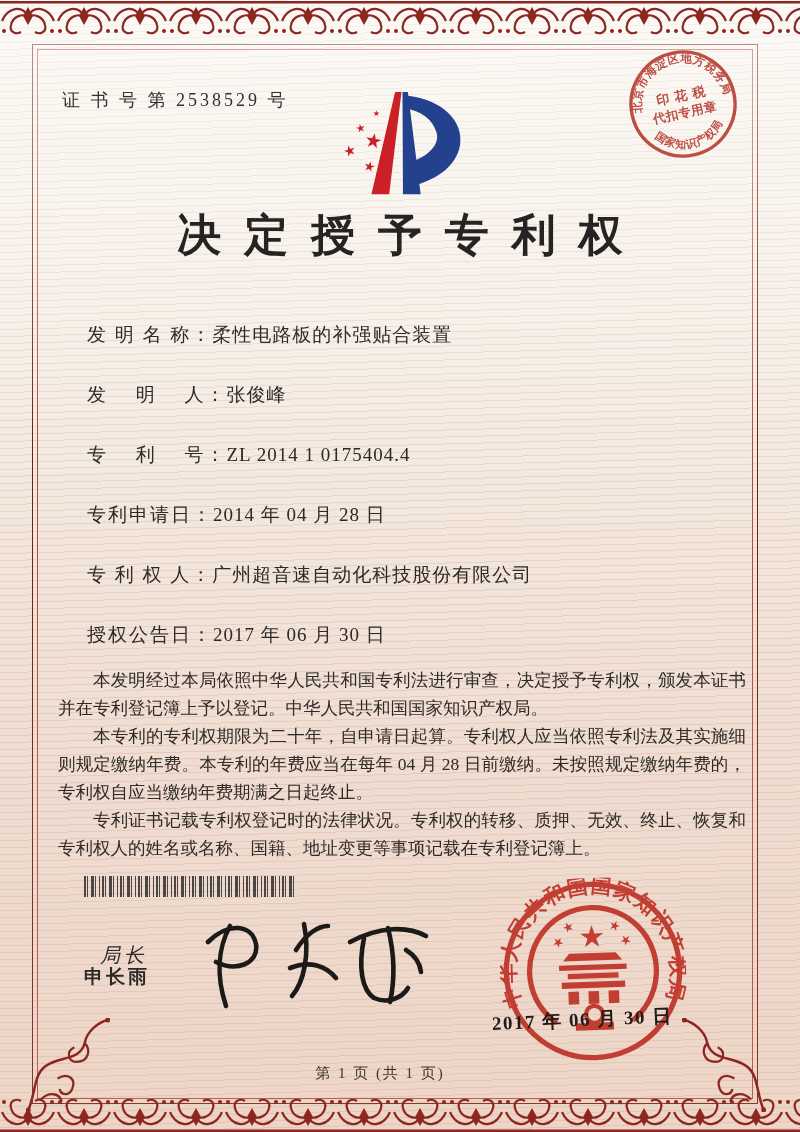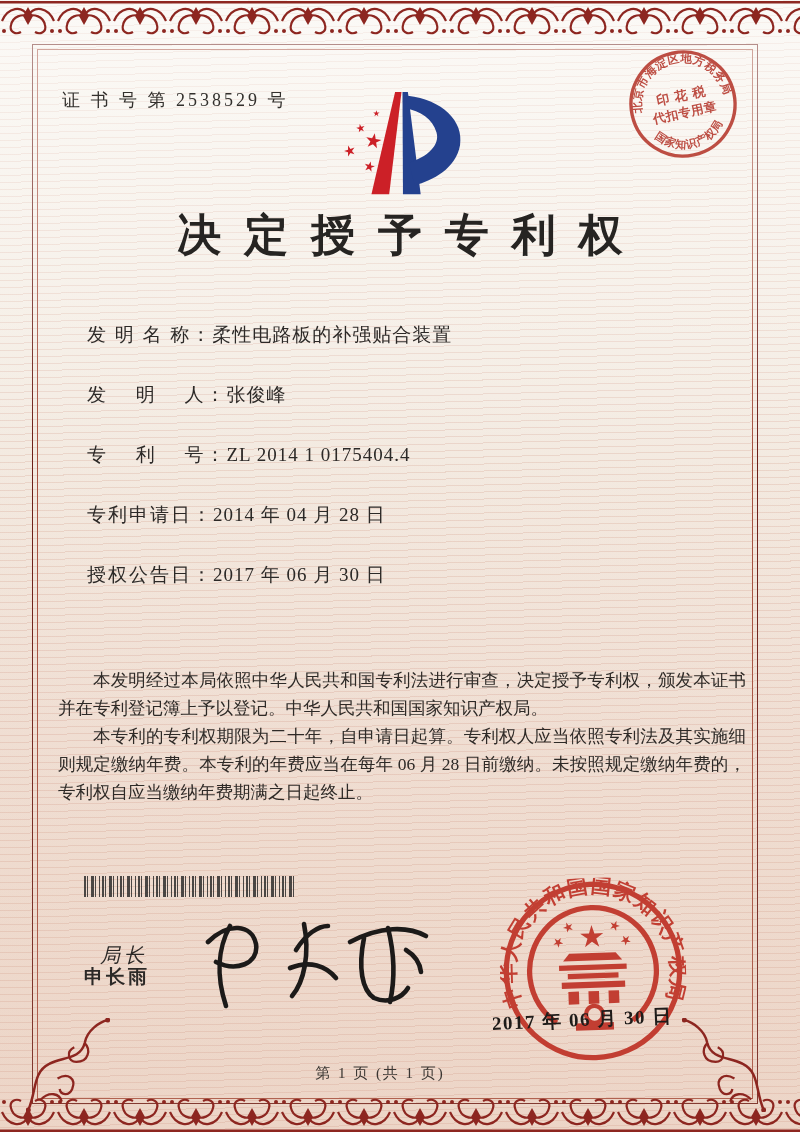--- a/index.html
+++ b/index.html
@@ -160,27 +160,31 @@
     <div class="field-row">
       <span class="field-label">发　 明　 人：</span><span class="field-value">张俊峰</span>
     </div>
     <div class="field-row">
       <span class="field-label">专　 利　 号：</span><span class="field-value">ZL 2014 1 0175404.4</span>
     </div>
     <div class="field-row">
       <span class="field-label">专利申请日：</span><span class="field-value">2014 年 04 月 28 日</span>
     </div>
     <div class="field-row">
+      <span class="field-label">专 利 权 人：</span><span class="field-value">广州超音速自动化科技股份有限公司</span>
+    </div>
+    <div class="field-row">
       <span class="field-label">授权公告日：</span><span class="field-value">2017 年 06 月 30 日</span>
     </div>
   </div>
 
   <div class="abs paras">
     <p>本发明经过本局依照中华人民共和国专利法进行审查，决定授予专利权，颁发本证书并在专利登记簿上予以登记。中华人民共和国国家知识产权局。</p>
-    <p>本专利的专利权期限为二十年，自申请日起算。专利权人应当依照专利法及其实施细则规定缴纳年费。本专利的年费应当在每年 06 月 28 日前缴纳。未按照规定缴纳年费的，专利权自应当缴纳年费期满之日起终止。</p>
+    <p>本专利的专利权期限为二十年，自申请日起算。专利权人应当依照专利法及其实施细则规定缴纳年费。本专利的年费应当在每年 04 月 28 日前缴纳。未按照规定缴纳年费的，专利权自应当缴纳年费期满之日起终止。</p>
+    <p>专利证书记载专利权登记时的法律状况。专利权的转移、质押、无效、终止、恢复和专利权人的姓名或名称、国籍、地址变更等事项记载在专利登记簿上。</p>
   </div>
 
   <div class="abs barcode"></div>
 
   <div class="abs director-role">局长</div>
   <div class="abs director-name">申长雨</div>
 
   <svg class="abs signature" viewBox="0 0 240 120">
     <g fill="none" stroke="#1c1a19" stroke-width="4.6" stroke-linecap="round">
       <path d="M38,28 C26,50 24,78 34,108"></path>

